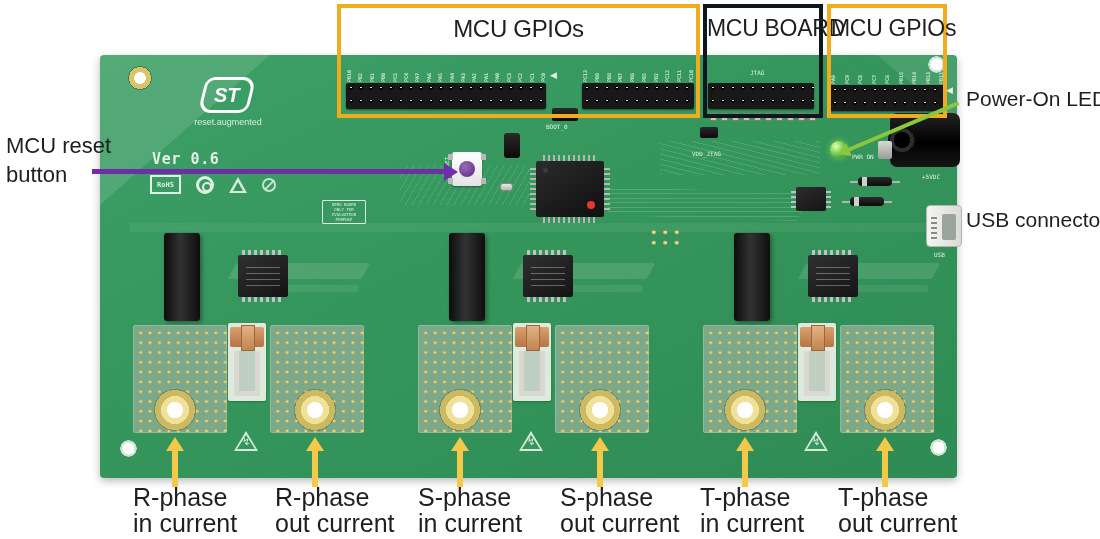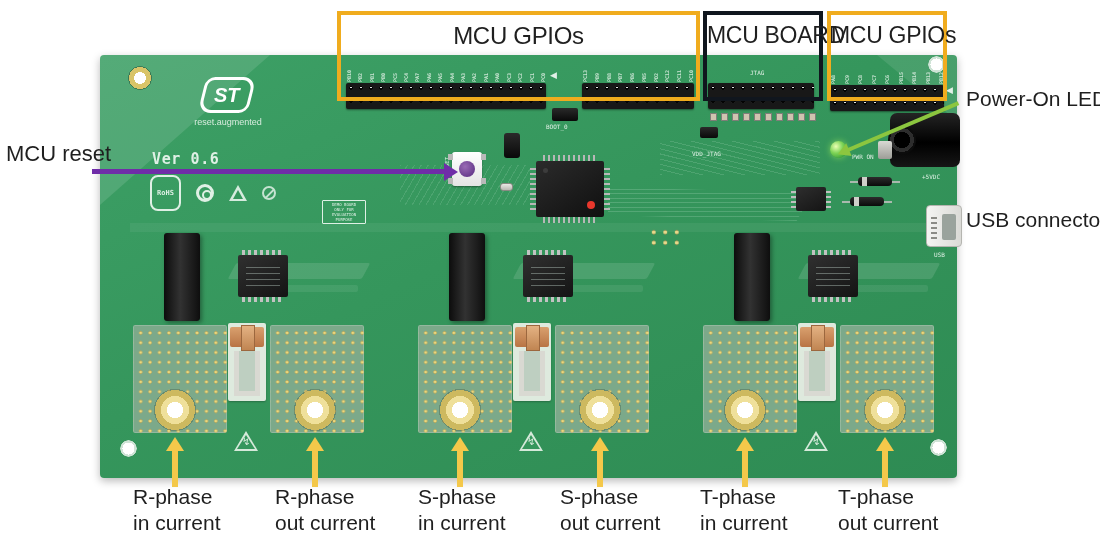--- a/index.html
+++ b/index.html
@@ -6,39 +6,39 @@
     --board_green:#35965C; --board_green_dark:#2C8750; --board_green_light:#4FAE73;
     --pad_area:#7CA98A; --gold:#DCC873; --accent_orange:#F0AC1E; --accent_yellow:#F4C84A;
     --jtag_box_black:#10161E; --arrow_purple:#6F2DA8; --arrow_green:#8CC63F;
     --text_black:#1F1F1F; --silkscreen:#DFF0E5;
   }
   *{margin:0;padding:0;box-sizing:border-box}
   body{font-family:"Liberation Sans",sans-serif;background:#fff}
   .stage{position:relative;width:1100px;height:539px;background:#fff;overflow:hidden}
 
   
-  .topbox{position:absolute;top:11px;height:90px;border:4px solid var(--accent_orange);z-index:30}
+  .topbox{position:absolute;top:4px;height:114px;border:4px solid var(--accent_orange);z-index:30}
   .topbox.black{border-color:var(--jtag_box_black)}
   .topbox .lbl{margin-top:7px;text-align:center;font-size:24px;color:var(--text_black);letter-spacing:-0.3px;white-space:nowrap}
   .topbox.small .lbl{font-size:23px}
 
   .side-label{position:absolute;font-size:21px;color:var(--text_black);white-space:nowrap;z-index:40}
   .side-label sub{font-size:13px}
   .two-line{line-height:29px;font-size:22px}
 
   .purple-arrow{position:absolute;left:92px;top:169px;width:352px;height:5px;background:var(--arrow_purple);z-index:35}
   .purple-arrow::after{content:"";position:absolute;left:100%;top:-6.5px;border-top:9px solid transparent;border-bottom:9px solid transparent;border-left:14px solid var(--arrow_purple)}
 
   .green-arrow{position:absolute;left:848px;top:148px;width:120px;height:4px;background:var(--arrow_green);transform:rotate(-23deg);transform-origin:0 50%;z-index:35}
   .green-arrow::before{content:"";position:absolute;left:-11px;top:-5px;border-top:7px solid transparent;border-bottom:7px solid transparent;border-right:12px solid var(--arrow_green)}
 
   .uparrow{position:absolute;top:450px;width:6px;height:37px;background:var(--accent_yellow);z-index:35}
   .uparrow::before{content:"";position:absolute;top:-13px;left:-6px;border-left:9px solid transparent;border-right:9px solid transparent;border-bottom:14px solid var(--accent_yellow)}
 
-  .blabel{position:absolute;top:484px;font-size:21px;line-height:26px;color:var(--text_black);white-space:nowrap;z-index:40}
+  .blabel{position:absolute;top:484px;font-size:25px;line-height:26px;color:var(--text_black);white-space:nowrap;z-index:40}
 
   
   .board{position:absolute;left:100px;top:55px;width:857px;height:423px;border-radius:4px;
     background:linear-gradient(155deg,#3DA066 0%,#35965C 45%,#2E8B53 100%);
     box-shadow:0 3px 8px rgba(0,0,0,.28);z-index:10}
   .pour-tl{position:absolute;left:0;top:0;width:170px;height:150px;background:rgba(255,255,255,.12);clip-path:polygon(0 0,100% 0,0 100%)}
   .pour-tr{position:absolute;right:0;top:0;width:80px;height:66px;background:rgba(255,255,255,.10);clip-path:polygon(100% 0,100% 100%,0 0)}
   .band{position:absolute;left:30px;top:168px;width:800px;height:9px;background:rgba(255,255,255,.06)}
 
   .hole{position:absolute;border-radius:50%}
@@ -49,21 +49,21 @@
   .silk{position:absolute;color:var(--silkscreen);font-family:"DejaVu Sans Mono",monospace;white-space:nowrap}
   .silk.title{font-size:15px;font-weight:bold;letter-spacing:.6px}
   .silk.tiny{font-size:6px;letter-spacing:0}
   .silk.vert{writing-mode:vertical-rl;transform:rotate(180deg);font-size:5.5px}
 
   .stlogo{position:absolute;left:102px;top:22px;width:50px;height:36px;border:3px solid #fff;border-radius:9px 13px 9px 13px;transform:skewX(-14deg);display:flex;align-items:center;justify-content:center}
   .stlogo span{transform:skewX(14deg);font-style:italic;font-weight:bold;font-size:20px;color:#fff;font-family:"Liberation Sans",sans-serif}
   .tagline{position:absolute;left:92px;top:62px;width:72px;text-align:center;font-size:9px;color:#d7ecde;font-family:"Liberation Sans",sans-serif}
 
   .certs{position:absolute;left:50px;top:120px;display:flex;align-items:center;gap:15px}
-  .rohs{min-width:31px;height:36px;border:2px solid var(--silkscreen);border-radius:8px;display:flex;align-items:center;justify-content:center;font:bold 7px "DejaVu Sans Mono",monospace;color:var(--silkscreen)}
+  .rohs{min-width:31px;height:19px;border:2px solid var(--silkscreen);border-radius:0;display:flex;align-items:center;justify-content:center;font:bold 7px "DejaVu Sans Mono",monospace;color:var(--silkscreen)}
   .cmark{width:18px;height:18px;border:3px solid var(--silkscreen);border-radius:50%;position:relative}
   .cmark::after{content:"";position:absolute;left:3px;top:3px;width:6px;height:6px;border:2px solid var(--silkscreen);border-radius:50%}
   .tmark{width:0;height:0;border-left:9px solid transparent;border-right:9px solid transparent;border-bottom:16px solid var(--silkscreen);position:relative;opacity:.95}
   .tmark::after{content:"";position:absolute;left:-5px;top:5px;border-left:5px solid transparent;border-right:5px solid transparent;border-bottom:9px solid var(--board_green)}
   .omark{width:14px;height:14px;border:2px solid var(--silkscreen);border-radius:50%;position:relative;opacity:.85}
   .omark::after{content:"";position:absolute;left:-1px;top:4.5px;width:13px;height:2px;background:var(--silkscreen);transform:rotate(-45deg)}
 
   .demo-note{position:absolute;left:222px;top:145px;width:44px;border:1px solid var(--silkscreen);border-radius:1px;padding:1px 1px;text-align:center;color:var(--silkscreen);font-family:"DejaVu Sans Mono",monospace;font-size:4px;line-height:5px}
 
   
@@ -353,22 +353,23 @@
   <div class="topbox" style="left:337px;width:363px">
     <div class="lbl">MCU GPIOs</div>
   </div>
   <div class="topbox black small" style="left:703px;width:120px">
     <div class="lbl">MCU BOARD</div>
   </div>
   <div class="topbox small" style="left:827px;width:120px">
     <div class="lbl">MCU GPIOs</div>
   </div>
 
-  <div class="side-label two-line" style="left:6px;top:139px">
+  <div class="side-label two-line" style="left:6px;top:131px">
     <div>MCU reset</div>
+    <div>button</div>
   </div>
   <div class="purple-arrow"></div>
 
   <div class="side-label" style="left:966px;top:87px">Power-On LED</div>
   <div class="green-arrow"></div>
 
 
   <div class="side-label" style="left:966px;top:208px">USB connector</div>
 
   <div class="uparrow" style="left:172px"></div>

